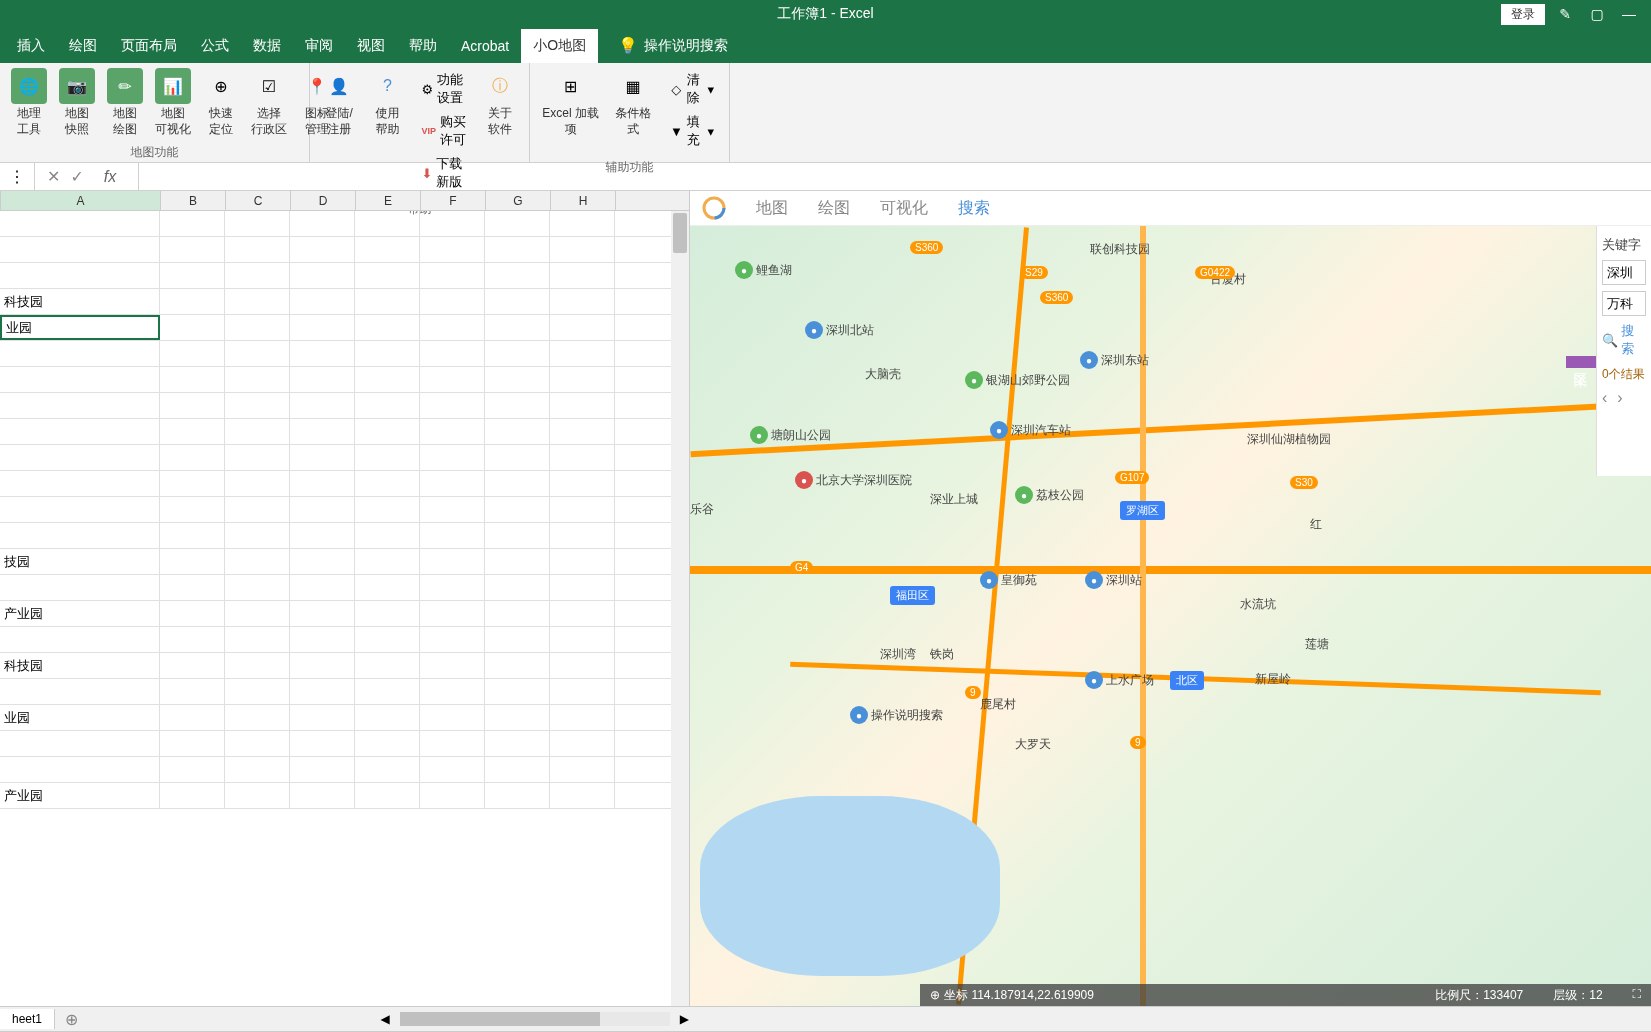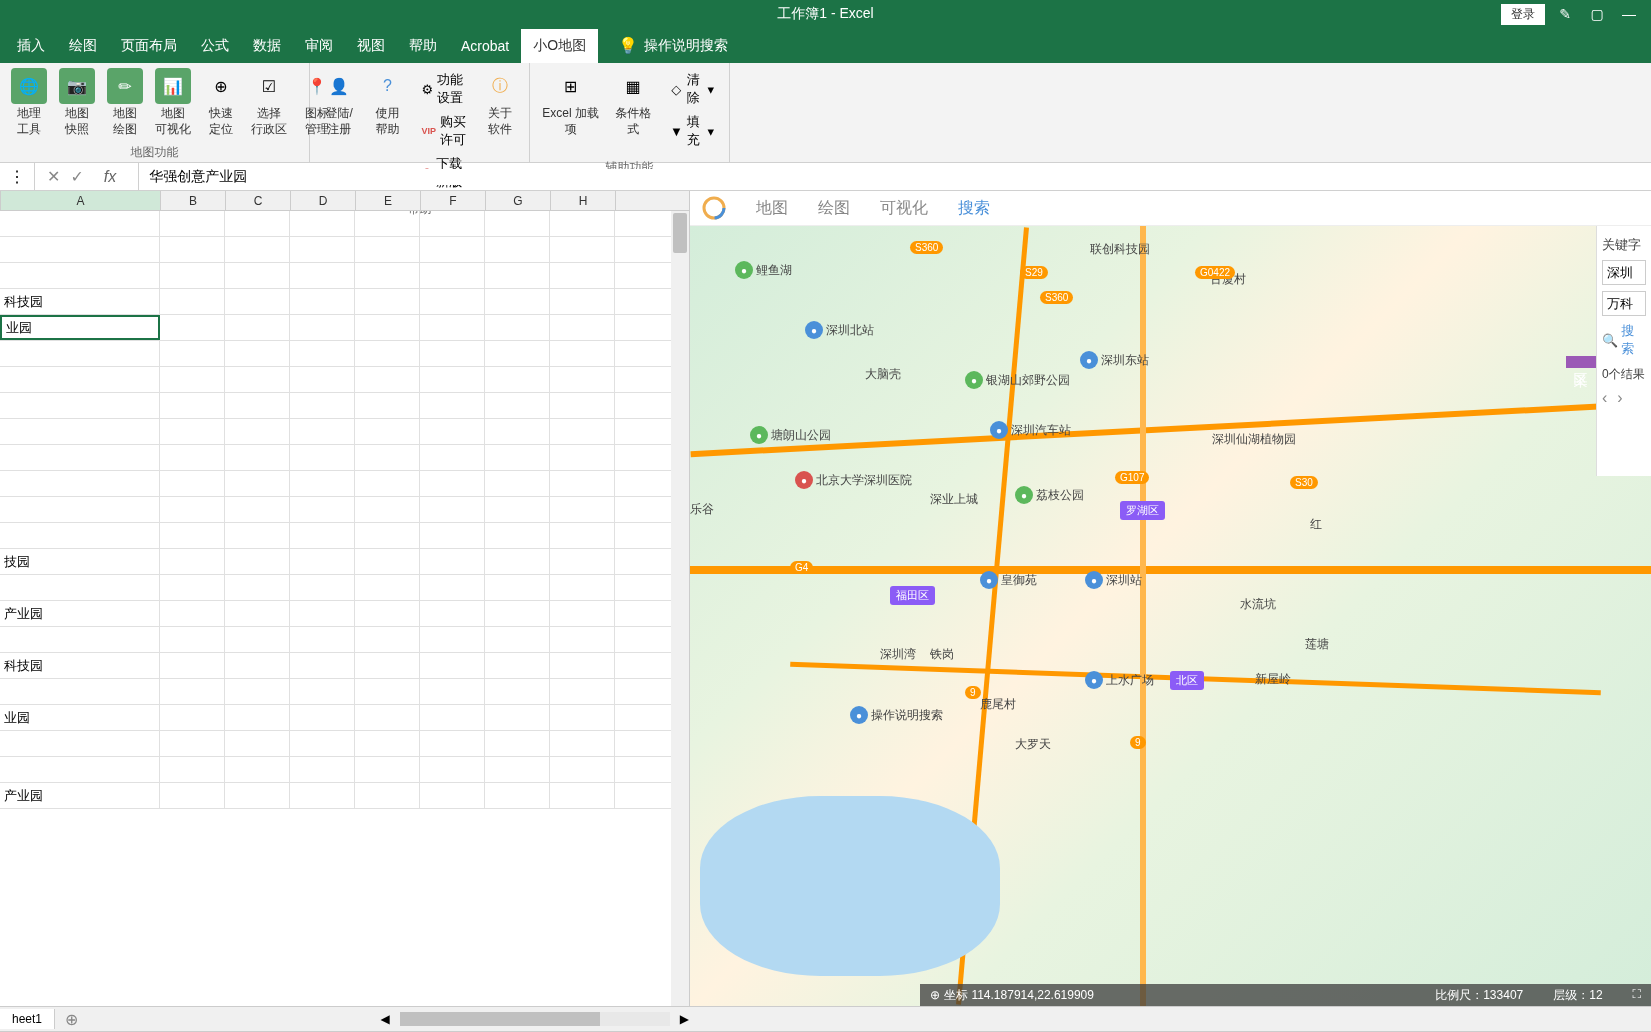--- a/index.html
+++ b/index.html
@@ -72,29 +72,29 @@
     .road-h3 { top: 450px; left: 100px; right: 50px; height: 5px; transform: rotate(2deg); }
     .road-v1 { top: 0; bottom: 0; left: 300px; width: 5px; transform: rotate(5deg); }
     .road-v2 { top: 0; bottom: 0; left: 450px; width: 6px; background: #ffb74d; }
     .water { position: absolute; background: #b3d9f2; border-radius: 40%; }
     .water1 { bottom: 30px; left: 10px; width: 300px; height: 180px; }
     .map-poi { position: absolute; display: flex; align-items: center; gap: 3px; font-size: 12px; color: #444; }
     .poi-icon { width: 18px; height: 18px; border-radius: 50%; display: flex; align-items: center; justify-content: center; font-size: 10px; color: #fff; }
     .poi-green { background: #5cb85c; }
     .poi-blue { background: #4a90d9; }
     .poi-red { background: #d9534f; }
-    .district-label { position: absolute; background: #8b5cf6; color: #fff; padding: 2px 6px; font-size: 11px; border-radius: 3px; }
+    .district-label { position: absolute; background: #3b82f6; color: #fff; padding: 2px 6px; font-size: 11px; border-radius: 3px; }
     .route-badge { position: absolute; background: #ff9800; color: #fff; padding: 1px 5px; font-size: 10px; border-radius: 8px; }
     
     
     .search-panel { position: absolute; right: 0; top: 0; width: 55px; background: #fff; border-left: 1px solid #ddd; padding: 10px 5px; height: 250px; overflow: hidden; }
     .search-label { font-size: 13px; color: #444; margin-bottom: 6px; }
     .search-input { width: 100%; border: 1px solid #ccc; padding: 4px; font-size: 13px; margin-bottom: 6px; }
     .search-btn { color: #4a90d9; font-size: 13px; cursor: pointer; display: flex; align-items: center; gap: 3px; }
-    .search-result { font-size: 12px; color: #404040; margin-top: 8px; }
+    .search-result { font-size: 12px; color: #a16207; margin-top: 8px; }
     .pager { display: flex; gap: 10px; margin-top: 6px; color: #888; }
     
     .purple-badge { position: absolute; right: 55px; top: 130px; background: #9b59b6; color: #fff; padding: 6px; font-size: 14px; writing-mode: vertical-rl; }
     
     
     .map-status { position: absolute; bottom: 0; left: 230px; right: 0; height: 22px; background: rgba(60,60,60,0.75); color: #fff; display: flex; align-items: center; font-size: 12px; padding: 0 10px; gap: 20px; }
     .map-status-item { display: flex; align-items: center; gap: 4px; }
     .map-status-right { margin-left: auto; display: flex; gap: 30px; }
     
     
@@ -243,21 +243,20 @@
   </div>
 </div>
 
 <div class="formula-bar">
   <div class="name-box">⋮</div>
   <div class="formula-btns">
     <span>✕</span>
     <span>✓</span>
     <span class="fx-label">fx</span>
   </div>
-  <input class="formula-input" value="华强创意产业园" style="">
 </div>
 
 <div class="main-content">
 
   <div class="spreadsheet">
     <div class="sheet-headers">
       <div class="corner-cell" style="width:0"></div>
       <div class="col-header selected" style="width:160px">A</div>
         <div class="col-header " style="width:65px">B</div>
         <div class="col-header " style="width:65px">C</div>
@@ -552,21 +551,21 @@
           <span>银湖山郊野公园</span>
         </div>
         <div class="map-poi" style="top:195px;left:300px">
           <span class="poi-icon poi-blue">●</span>
           <span>深圳汽车站</span>
         </div>
         <div class="map-poi" style="top:200px;left:60px">
           <span class="poi-icon poi-green">●</span>
           <span>塘朗山公园</span>
         </div>
-        <div class="map-poi" style="top:205px;left:522px">
+        <div class="map-poi" style="top:205px;left:557px">
           <span>深圳仙湖植物园</span>
         </div>
         <div class="map-poi" style="top:245px;left:105px">
           <span class="poi-icon poi-red">●</span>
           <span>北京大学深圳医院</span>
         </div>
         <div class="map-poi" style="top:260px;left:325px">
           <span class="poi-icon poi-green">●</span>
           <span>荔枝公园</span>
         </div>

